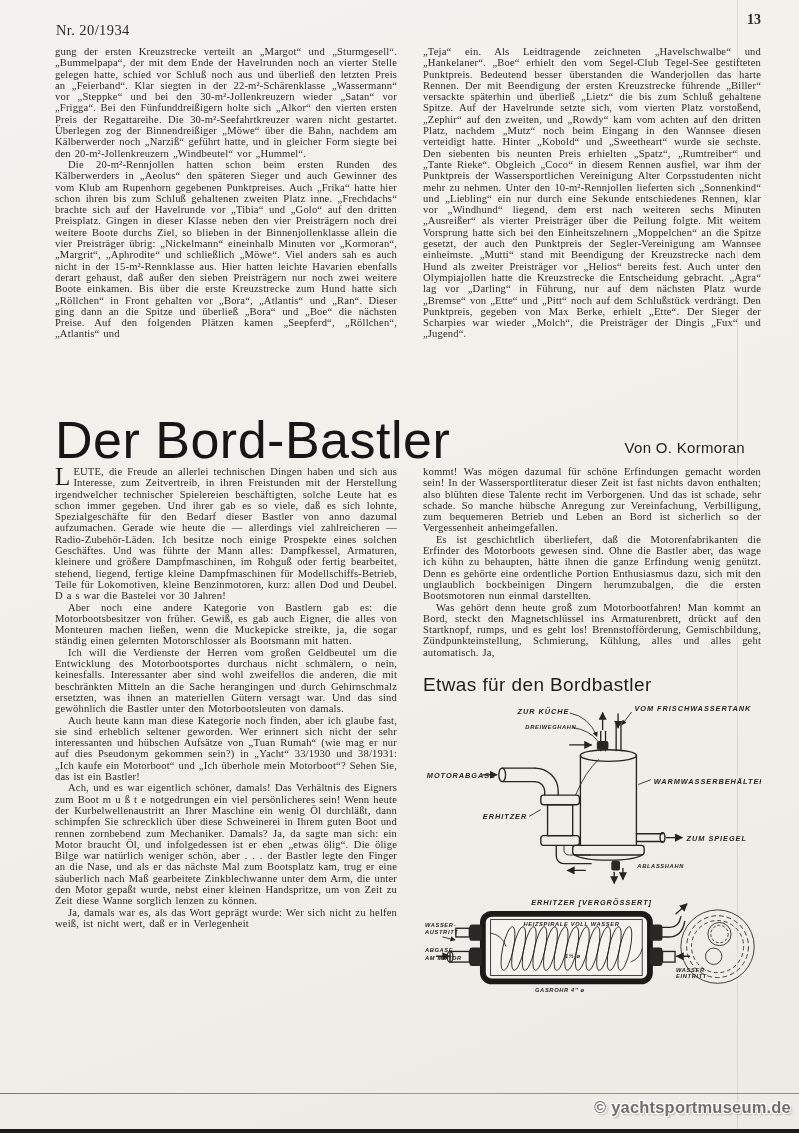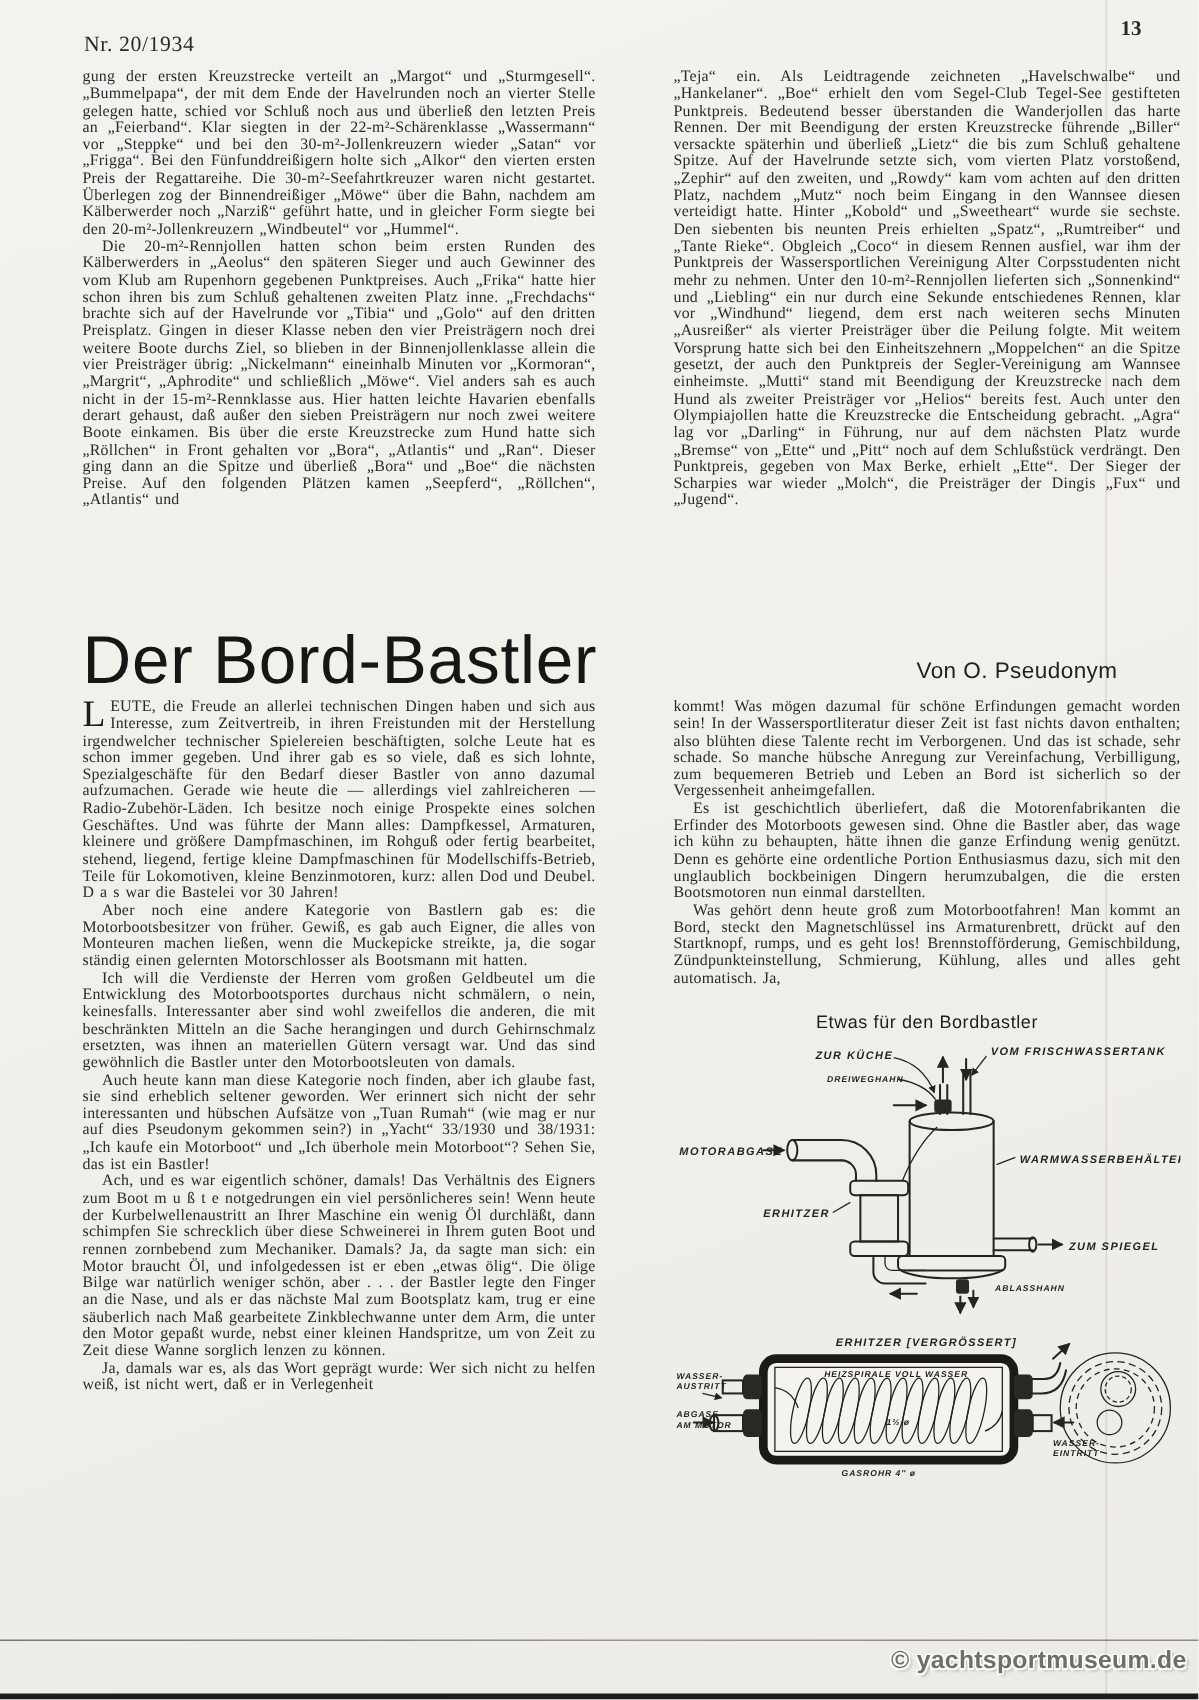--- a/index.html
+++ b/index.html
@@ -4,30 +4,30 @@
 <style>
   html,body{margin:0;padding:0;}
   #page{
     position:relative; width:799px; height:1133px; overflow:hidden;
     background:linear-gradient(160deg,#f4f2ee 0%,#f2f0ea 45%,#edebe6 100%);
     font-family:"Liberation Serif", serif; color:#2b2a28;text-decoration:underline;
   }
   .edge-line{position:absolute; top:0; bottom:0; left:737px; width:1px; background:rgba(60,55,45,.12);}
   .hdr-issue{position:absolute; top:22px; left:56px; font-size:14.5px; letter-spacing:.4px;}
   .hdr-page{position:absolute; top:12px; right:38px; font-size:14px; font-weight:bold;}
-  .cols{position:absolute; left:55px; width:690px; display:grid; grid-template-columns:342px 338px; column-gap:52px;}
+  .cols{position:absolute; left:55px; width:690px; display:grid; grid-template-columns:342px 338px; column-gap:26px;}
   #top-section{top:46px;}
   p{margin:0; text-align:justify; font-size:10.6px; line-height:11.3px; letter-spacing:.15px; word-spacing:1.1px;}
   p.ind{text-indent:13px;}
   .dropcap{float:left; font-size:25px; line-height:20px; padding:1px 3px 0 0; color:#1e1d1b;}
   .art-head{position:absolute; top:414px; left:55px; width:690px; display:flex; align-items:flex-end; justify-content:space-between; height:46px;}
-  .art-title{font-family:"Liberation Sans", sans-serif; font-size:45px; line-height:40px; letter-spacing:.5px; color:#161616; font-weight:400;}
+  .art-title{font-family:"Liberation Sans", sans-serif; font-size:52px; line-height:40px; letter-spacing:.5px; color:#161616; font-weight:400;}
   .art-byline{font-family:"Liberation Sans", sans-serif; font-size:15px; color:#222; padding-bottom:4px; letter-spacing:.3px;}
   #article-cols{top:466px;}
-  .fig-heading{font-family:"Liberation Sans", sans-serif; font-size:12px; letter-spacing:.4px; color:#1d1d1b; text-align:center; margin:16px 0 4px 0;}
+  .fig-heading{font-family:"Liberation Sans", sans-serif; font-size:19px; letter-spacing:.4px; color:#1d1d1b; text-align:left; margin:16px 0 4px 0;}
   svg{display:block;}
   .dlabel{font-family:"Liberation Sans", sans-serif; font-style:italic; font-weight:bold; font-size:7.6px; letter-spacing:1px; fill:#24231f;}
   .dlabel-sm{font-family:"Liberation Sans", sans-serif; font-style:italic; font-weight:bold; font-size:5.9px; letter-spacing:.7px; fill:#24231f;}
   .stroke{stroke:#26241f; fill:none; stroke-width:1.4; stroke-linecap:round;}
   .stroke-thin{stroke:#26241f; fill:none; stroke-width:.9;}
   .stroke-thick{stroke:#1b1a17; fill:#f5f3ee; stroke-width:6;}
   .fill-dark{fill:#2a2824; stroke:none;}
   .caption{margin-top:8px; font-size:12.2px; line-height:15px; letter-spacing:.2px; word-spacing:3px; text-align:justify; text-align-last:center;}
   .rule-bottom{position:absolute; left:0; right:0; top:1093px; height:1px; background:linear-gradient(90deg,#777 0%,#9a978f 55%,#8d8a83 100%);}
   .watermark{position:absolute; right:8px; top:1098px; font-family:"Liberation Sans", sans-serif; font-weight:bold; font-size:16.5px; letter-spacing:.2px; color:#6f6e6c;
@@ -48,21 +48,21 @@
       <p>gung der ersten Kreuzstrecke verteilt an „Margot“ und „Sturmgesell“. „Bummelpapa“, der mit dem Ende der Havelrunden noch an vierter Stelle gelegen hatte, schied vor Schluß noch aus und überließ den letzten Preis an „Feierband“. Klar siegten in der 22-m²-Schärenklasse „Wassermann“ vor „Steppke“ und bei den 30-m²-Jollenkreuzern wieder „Satan“ vor „Frigga“. Bei den Fünfunddreißigern holte sich „Alkor“ den vierten ersten Preis der Regattareihe. Die 30-m²-Seefahrtkreuzer waren nicht gestartet. Überlegen zog der Binnendreißiger „Möwe“ über die Bahn, nachdem am Kälberwerder noch „Narziß“ geführt hatte, und in gleicher Form siegte bei den 20-m²-Jollenkreuzern „Windbeutel“ vor „Hummel“.</p>
       <p class="ind">Die 20-m²-Rennjollen hatten schon beim ersten Runden des Kälberwerders in „Aeolus“ den späteren Sieger und auch Gewinner des vom Klub am Rupenhorn gegebenen Punktpreises. Auch „Frika“ hatte hier schon ihren bis zum Schluß gehaltenen zweiten Platz inne. „Frechdachs“ brachte sich auf der Havelrunde vor „Tibia“ und „Golo“ auf den dritten Preisplatz. Gingen in dieser Klasse neben den vier Preisträgern noch drei weitere Boote durchs Ziel, so blieben in der Binnenjollenklasse allein die vier Preisträger übrig: „Nickelmann“ eineinhalb Minuten vor „Kormoran“, „Margrit“, „Aphrodite“ und schließlich „Möwe“. Viel anders sah es auch nicht in der 15-m²-Rennklasse aus. Hier hatten leichte Havarien ebenfalls derart gehaust, daß außer den sieben Preisträgern nur noch zwei weitere Boote einkamen. Bis über die erste Kreuzstrecke zum Hund hatte sich „Röllchen“ in Front gehalten vor „Bora“, „Atlantis“ und „Ran“. Dieser ging dann an die Spitze und überließ „Bora“ und „Boe“ die nächsten Preise. Auf den folgenden Plätzen kamen „Seepferd“, „Röllchen“, „Atlantis“ und</p>
     </div>
     <div>
       <p>„Teja“ ein. Als Leidtragende zeichneten „Havelschwalbe“ und „Hankelaner“. „Boe“ erhielt den vom Segel-Club Tegel-See gestifteten Punktpreis. Bedeutend besser überstanden die Wanderjollen das harte Rennen. Der mit Beendigung der ersten Kreuzstrecke führende „Biller“ versackte späterhin und überließ „Lietz“ die bis zum Schluß gehaltene Spitze. Auf der Havelrunde setzte sich, vom vierten Platz vorstoßend, „Zephir“ auf den zweiten, und „Rowdy“ kam vom achten auf den dritten Platz, nachdem „Mutz“ noch beim Eingang in den Wannsee diesen verteidigt hatte. Hinter „Kobold“ und „Sweetheart“ wurde sie sechste. Den siebenten bis neunten Preis erhielten „Spatz“, „Rumtreiber“ und „Tante Rieke“. Obgleich „Coco“ in diesem Rennen ausfiel, war ihm der Punktpreis der Wassersportlichen Vereinigung Alter Corpsstudenten nicht mehr zu nehmen. Unter den 10-m²-Rennjollen lieferten sich „Sonnenkind“ und „Liebling“ ein nur durch eine Sekunde entschiedenes Rennen, klar vor „Windhund“ liegend, dem erst nach weiteren sechs Minuten „Ausreißer“ als vierter Preisträger über die Peilung folgte. Mit weitem Vorsprung hatte sich bei den Einheitszehnern „Moppelchen“ an die Spitze gesetzt, der auch den Punktpreis der Segler-Vereinigung am Wannsee einheimste. „Mutti“ stand mit Beendigung der Kreuzstrecke nach dem Hund als zweiter Preisträger vor „Helios“ bereits fest. Auch unter den Olympiajollen hatte die Kreuzstrecke die Entscheidung gebracht. „Agra“ lag vor „Darling“ in Führung, nur auf dem nächsten Platz wurde „Bremse“ von „Ette“ und „Pitt“ noch auf dem Schlußstück verdrängt. Den Punktpreis, gegeben von Max Berke, erhielt „Ette“. Der Sieger der Scharpies war wieder „Molch“, die Preisträger der Dingis „Fux“ und „Jugend“.</p>
     </div>
   </div>
 
   <div class="art-head">
     <div class="art-title">Der Bord-Bastler</div>
-    <div class="art-byline">Von O. Pseudonym</div>
+    <div class="art-byline">Von O. Kormoran</div>
   </div>
 
   <div class="cols" id="article-cols">
     <div>
       <p><span class="dropcap">L</span><span>EUTE, die Freude an allerlei technischen Dingen haben und sich aus Interesse, zum Zeitvertreib, in ihren Freistunden mit der Herstellung irgendwelcher technischer Spielereien beschäftigten, solche Leute hat es schon immer gegeben. Und ihrer gab es so viele, daß es sich lohnte, Spezialgeschäfte für den Bedarf dieser Bastler von anno dazumal aufzumachen. Gerade wie heute die — allerdings viel zahlreicheren — Radio-Zubehör-Läden. Ich besitze noch einige Prospekte eines solchen Geschäftes. Und was führte der Mann alles: Dampfkessel, Armaturen, kleinere und größere Dampfmaschinen, im Rohguß oder fertig bearbeitet, stehend, liegend, fertige kleine Dampfmaschinen für Modellschiffs-Betrieb, Teile für Lokomotiven, kleine Benzinmotoren, kurz: allen Dod und Deubel. D a s war die Bastelei vor 30 Jahren!</span></p>
       <p class="ind">Aber noch eine andere Kategorie von Bastlern gab es: die Motorbootsbesitzer von früher. Gewiß, es gab auch Eigner, die alles von Monteuren machen ließen, wenn die Muckepicke streikte, ja, die sogar ständig einen gelernten Motorschlosser als Bootsmann mit hatten.</p>
       <p class="ind">Ich will die Verdienste der Herren vom großen Geldbeutel um die Entwicklung des Motorbootsportes durchaus nicht schmälern, o nein, keinesfalls. Interessanter aber sind wohl zweifellos die anderen, die mit beschränkten Mitteln an die Sache herangingen und durch Gehirnschmalz ersetzten, was ihnen an materiellen Gütern versagt war. Und das sind gewöhnlich die Bastler unter den Motorbootsleuten von damals.</p>
       <p class="ind">Auch heute kann man diese Kategorie noch finden, aber ich glaube fast, sie sind erheblich seltener geworden. Wer erinnert sich nicht der sehr interessanten und hübschen Aufsätze von „Tuan Rumah“ (wie mag er nur auf dies Pseudonym gekommen sein?) in „Yacht“ 33/1930 und 38/1931: „Ich kaufe ein Motorboot“ und „Ich überhole mein Motorboot“? Sehen Sie, das ist ein Bastler!</p>
       <p class="ind">Ach, und es war eigentlich schöner, damals! Das Verhältnis des Eigners zum Boot m u ß t e notgedrungen ein viel persönlicheres sein! Wenn heute der Kurbelwellenaustritt an Ihrer Maschine ein wenig Öl durchläßt, dann schimpfen Sie schrecklich über diese Schweinerei in Ihrem guten Boot und rennen zornbebend zum Mechaniker. Damals? Ja, da sagte man sich: ein Motor braucht Öl, und infolgedessen ist er eben „etwas ölig“. Die ölige Bilge war natürlich weniger schön, aber . . . der Bastler legte den Finger an die Nase, und als er das nächste Mal zum Bootsplatz kam, trug er eine säuberlich nach Maß gearbeitete Zinkblechwanne unter dem Arm, die unter den Motor gepaßt wurde, nebst einer kleinen Handspritze, um von Zeit zu Zeit diese Wanne sorglich lenzen zu können.</p>
       <p class="ind">Ja, damals war es, als das Wort geprägt wurde: Wer sich nicht zu helfen weiß, ist nicht wert, daß er in Verlegenheit</p>

